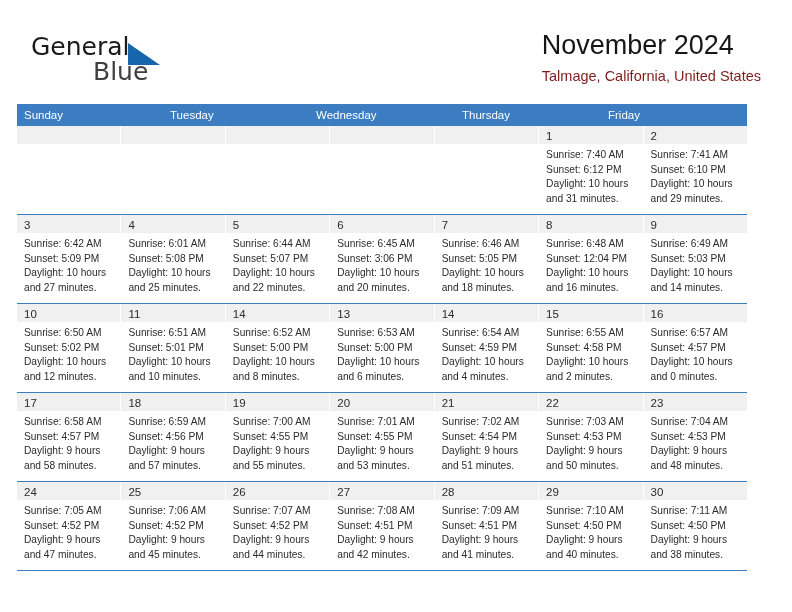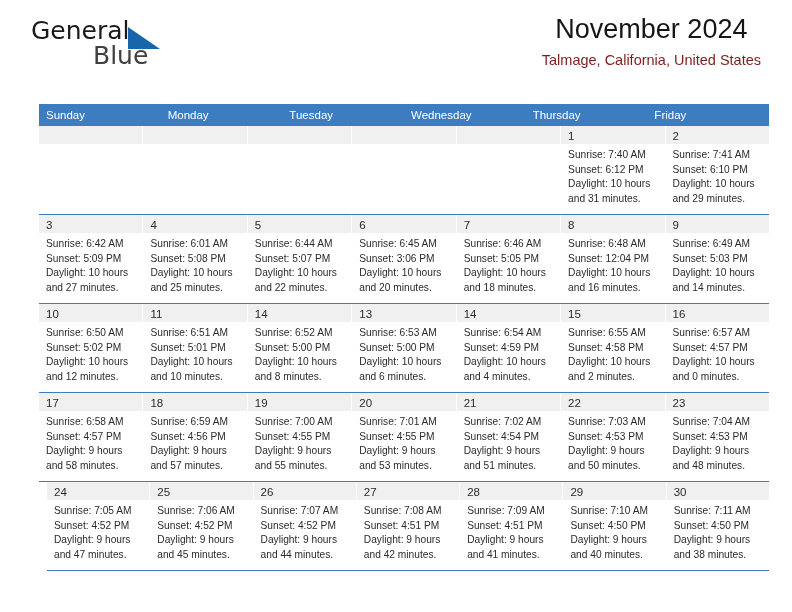--- a/index.html
+++ b/index.html
@@ -18,21 +18,21 @@
     position: relative;
     width: 792px;
     height: 612px;
     box-sizing: border-box;
   }
 
   
   .header {
     position: absolute;
     left: 31px;
-    top: 12px;
+    top: 28px;
     right: 31px;
     height: 72px;
   }
   .brand {
     position: absolute;
     left: 0;
     top: 4px;
     width: 150px;
     height: 56px;
   }
@@ -62,21 +62,21 @@
     width: 0;
     height: 0;
     border-left: 32px solid #1766ab;
     border-top: 22px solid transparent;
   }
 
   .title-block {
     position: absolute;
     right: 0;
     top: 0;
-    text-align: center;
+    text-align: left;
     margin-left: 8px;
   }
   .month-title {
     font-size: 27px;
     font-weight: 400;
     color: #161616;
     line-height: 34px;
     font-family: "Liberation Sans", sans-serif;
     white-space: nowrap;
   }
@@ -85,21 +85,21 @@
     font-size: 14.5px;
     font-weight: 400;
     color: #7f1d1d;
     line-height: 18px;
     white-space: nowrap;
   }
 
   
   .calendar {
     position: absolute;
-    left: 39px;
+    left: 17px;
     top: 104px;
     width: 730px;
   }
   .weekday-row {
     display: flex;
     background: #3b7dc0;
     height: 22px;
   }
   .weekday-cell {
     flex: 1 1 0;
@@ -113,21 +113,20 @@
   }
 
   .week-row {
     display: flex;
     height: 89px;
     border-bottom: 1.5px solid #3b7dc0;
     box-sizing: border-box;
   }
   .week-row:last-child {
     border-bottom: 1.5px solid #3b7dc0;
-    margin-left: 8px;
   }
   .day-cell {
     flex: 1 1 0;
     box-sizing: border-box;
     position: relative;
     border-right: 1px solid #ffffff;
     overflow: hidden;
   }
   .day-cell:last-child { border-right: none; }
 
@@ -169,21 +168,20 @@
     <div class="title-block">
       <div class="month-title">November 2024</div>
       <div class="location-title">Talmage, California, United States</div>
     </div>
 
   </div>
 
   <div class="calendar">
     <div class="weekday-row" id="weekday-row">
         <div class="weekday-cell">Sunday</div>
-        <div class="weekday-cell">Monday</div>
         <div class="weekday-cell">Tuesday</div>
         <div class="weekday-cell">Wednesday</div>
         <div class="weekday-cell">Thursday</div>
         <div class="weekday-cell">Friday</div>
       </div>
     <div id="weeks-container">
         <div class="week-row">
           <div class="day-cell empty">
             <div class="daynum-band"><span class="daynum"></span></div>
           </div>

